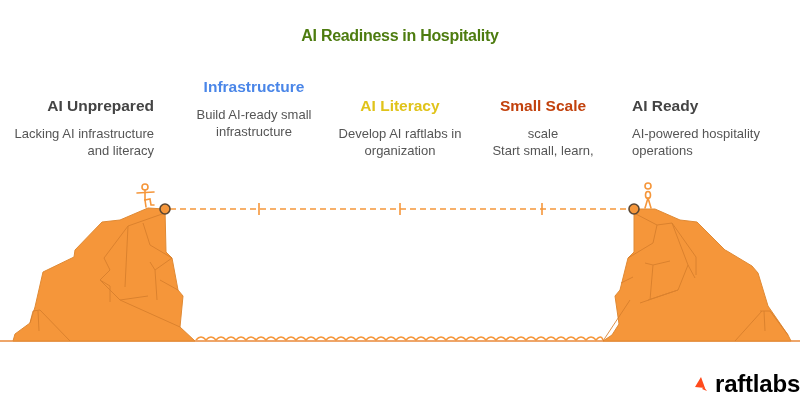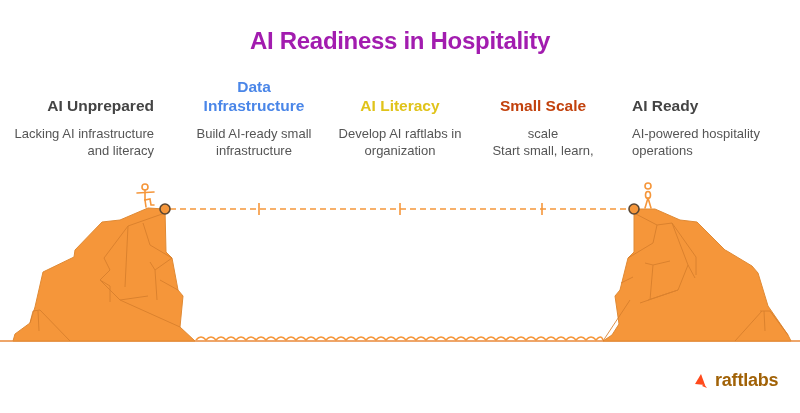--- a/index.html
+++ b/index.html
@@ -1,45 +1,44 @@
 <!DOCTYPE html>
 <html><head>
 <meta charset="utf-8">
 <style>
   html, body { margin:0; padding:0; background:#ffffff; }
   body { width:800px; height:413px; position:relative; overflow:hidden; font-family:"Liberation Sans", sans-serif; }
-  .title { position:absolute; left:0; width:800px; top:27px; text-align:center; font-size:24px; font-weight:bold; color:#a21caf; letter-spacing:-0.3px; }
+  .title { position:absolute; left:0; width:800px; top:27px; text-align:center; font-size:16px; font-weight:bold; color:#4d7c0f; letter-spacing:-0.3px; }
   .stage { position:absolute; top:0; }
   .stage .head { font-size:15.5px; font-weight:bold; line-height:19px; }
   .stage .desc { font-size:13px; color:#555555; line-height:17px; margin-top:10px; }
   .s0 { left:0; width:154px; top:96px; text-align:right; }
   .s1 { left:185px; width:138px; top:77px; text-align:center; }
   .s2 { left:335px; width:130px; top:96px; text-align:center; }
   .s3 { left:478px; width:130px; top:96px; text-align:center; }
   .s4 { left:632px; width:170px; top:96px; text-align:left; }
   svg.scene { position:absolute; left:0; top:0; }
   .logo { position:absolute; left:693px; top:370px; display:flex; align-items:center; }
-  .logo .word { font-size:18px; font-weight:bold; color:#a16207; margin-left:6px; letter-spacing:-0.2px; }
+  .logo .word { font-size:24px; font-weight:bold; color:#000000; margin-left:6px; letter-spacing:-0.2px; }
 </style>
 </head>
 <body>
 
 <div class="title">AI Readiness in Hospitality</div>
 
 <div class="stage s0">
   <div class="head" style="color:#444444">AI Unprepared</div>
   <div class="desc">
     <div>Lacking AI infrastructure</div>
     <div>and literacy</div>
   </div>
 </div>
 
 <div class="stage s1">
   <div class="head" style="color:#4A86E8">
-    <div>Data</div>
     <div>Infrastructure</div>
   </div>
   <div class="desc">
     <div>Build AI-ready small</div>
     <div>infrastructure</div>
   </div>
 </div>
 
 <div class="stage s2">
   <div class="head" style="color:#E0C31A">AI Literacy</div>

